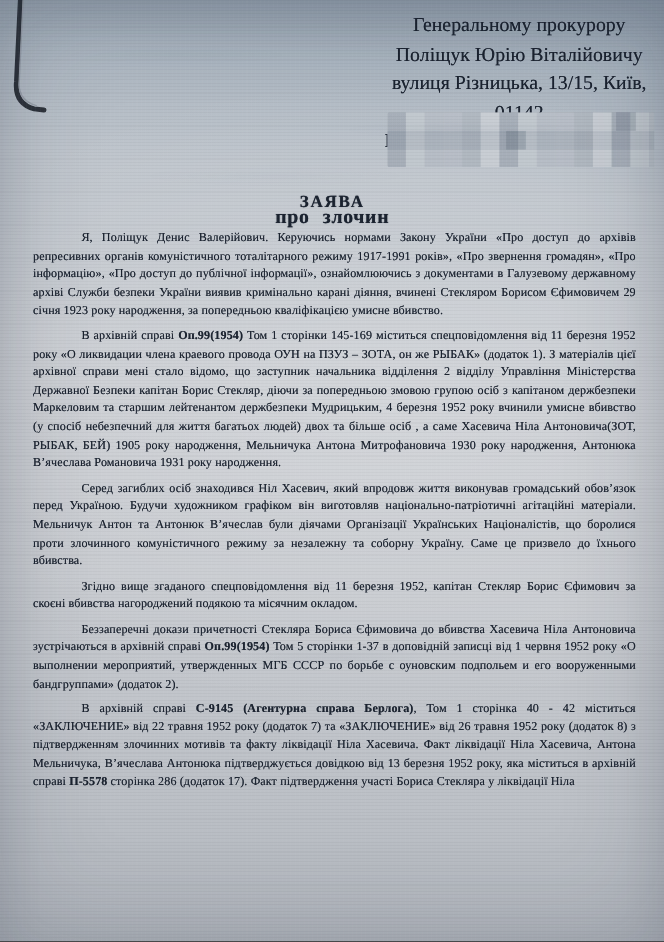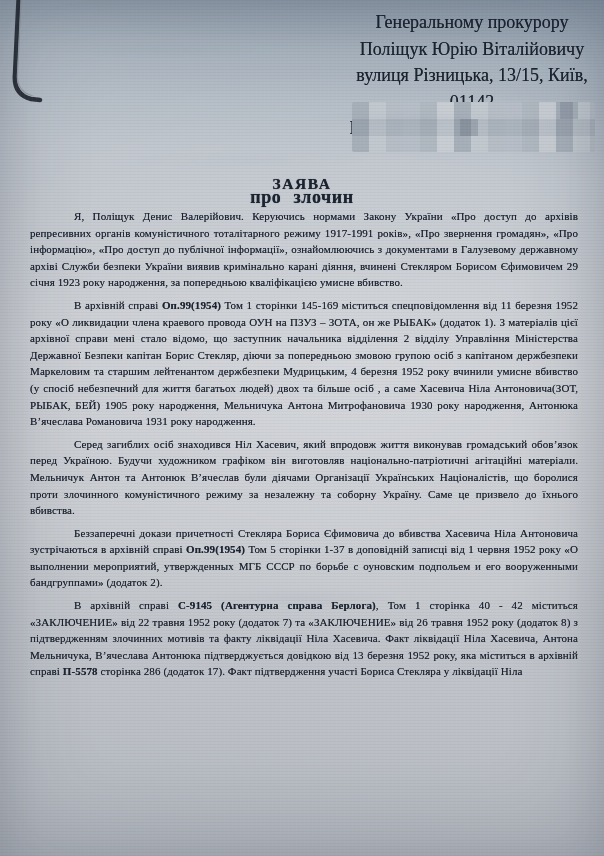--- a/index.html
+++ b/index.html
@@ -93,20 +93,21 @@
 
   <div class="redaction"></div>
 
   <div class="title">ЗАЯВА</div>
   <div class="subtitle">про злочин</div>
 
   <div class="body-text">
       <p class="para"><span>Я, Поліщук Денис Валерійович. Керуючись нормами Закону України «Про доступ до архівів репресивних органів комуністичного тоталітарного режиму 1917-1991 років», «Про звернення громадян», «Про інформацію», «Про доступ до публічної інформації», ознайомлюючись з документами в Галузевому державному архіві Служби безпеки України виявив кримінально карані діяння, вчинені Стекляром Борисом Єфимовичем 29 січня 1923 року народження, за попередньою кваліфікацією умисне вбивство.</span></p>
       <p class="para"><span>В архівній справі </span><span class="b">Оп.99(1954)</span><span> Том 1 сторінки 145-169 міститься спецповідомлення від 11 березня 1952 року «О ликвидации члена краевого провода ОУН на ПЗУЗ – ЗОТА, он же РЫБАК» (додаток 1). З матеріалів цієї архівної справи мені стало відомо, що заступник начальника відділення 2 відділу Управління Міністерства Державної Безпеки капітан Борис Стекляр, діючи за попередньою змовою групою осіб з капітаном держбезпеки Маркеловим та старшим лейтенантом держбезпеки Мудрицьким, 4 березня 1952 року вчинили умисне вбивство (у спосіб небезпечний для життя багатьох людей) двох та більше осіб , а саме Хасевича Ніла Антоновича(ЗОТ, РЫБАК, БЕЙ) 1905 року народження, Мельничука Антона Митрофановича 1930 року народження, Антонюка В’ячеслава Романовича 1931 року народження.</span></p>
       <p class="para"><span>Серед загиблих осіб знаходився Ніл Хасевич, який впродовж життя виконував громадський обов’язок перед Україною. Будучи художником графіком він виготовляв національно-патріотичні агітаційні матеріали. Мельничук Антон та Антонюк В’ячеслав були діячами Організації Українських Націоналістів, що боролися проти злочинного комуністичного режиму за незалежну та соборну Україну. Саме це призвело до їхнього вбивства.</span></p>
+      <p class="para"><span>Згідно вище згаданого спецповідомлення від 11 березня 1952, капітан Стекляр Борис Єфимович за скоєні вбивства нагороджений подякою та місячним окладом.</span></p>
       <p class="para"><span>Беззаперечні докази причетності Стекляра Бориса Єфимовича до вбивства Хасевича Ніла Антоновича зустрічаються в архівній справі </span><span class="b">Оп.99(1954)</span><span> Том 5 сторінки 1-37 в доповідній записці від 1 червня 1952 року «О выполнении мероприятий, утвержденных МГБ СССР по борьбе с оуновским подпольем и его вооруженными бандгруппами» (додаток 2).</span></p>
       <p class="para"><span>В архівній справі </span><span class="b">С-9145 (Агентурна справа Берлога)</span><span>, Том 1 сторінка 40 - 42 міститься «ЗАКЛЮЧЕНИЕ» від 22 травня 1952 року (додаток 7) та «ЗАКЛЮЧЕНИЕ» від 26 травня 1952 року (додаток 8) з підтвердженням злочинних мотивів та факту ліквідації Ніла Хасевича. Факт ліквідації Ніла Хасевича, Антона Мельничука, В’ячеслава Антонюка підтверджується довідкою від 13 березня 1952 року, яка міститься в архівній справі </span><span class="b">П-5578</span><span> сторінка 286 (додаток 17). Факт підтвердження участі Бориса Стекляра у ліквідації Ніла</span></p>
     </div>
 
   <div class="bleed"></div>
   <div class="grain"></div>
   <div class="vignette"></div>
 </div>
 
 </body></html>

